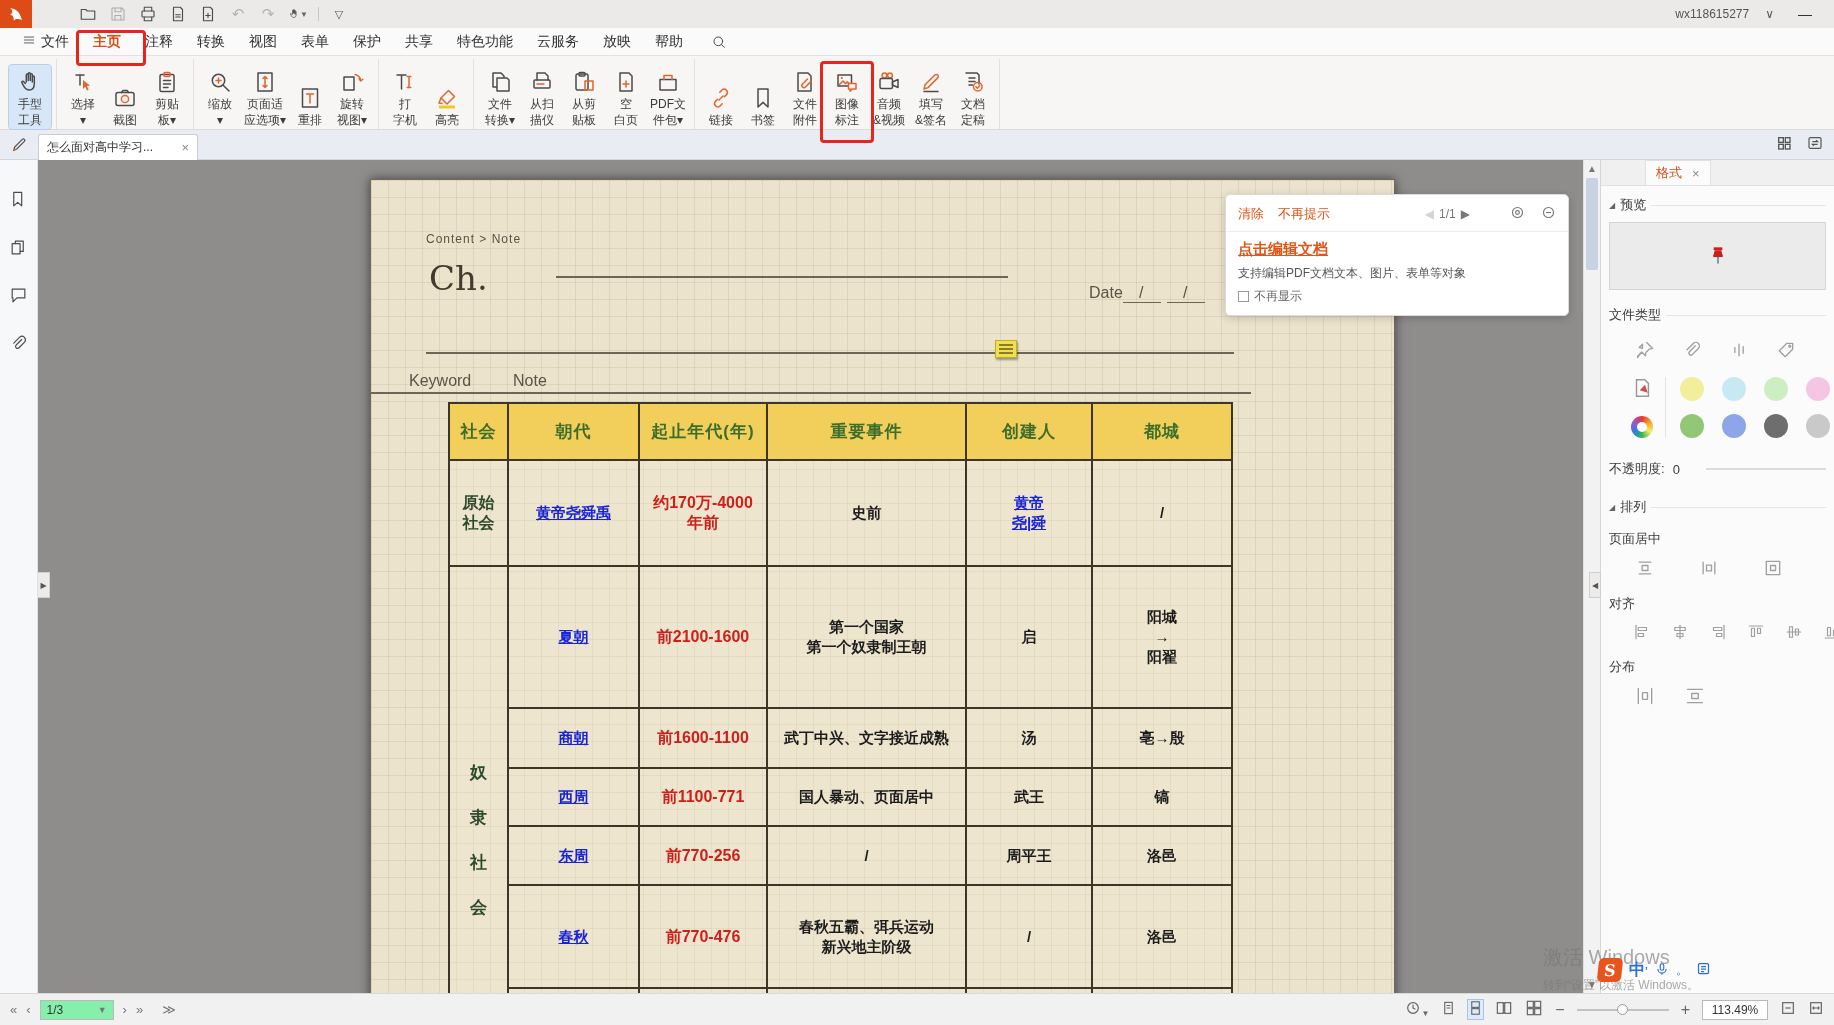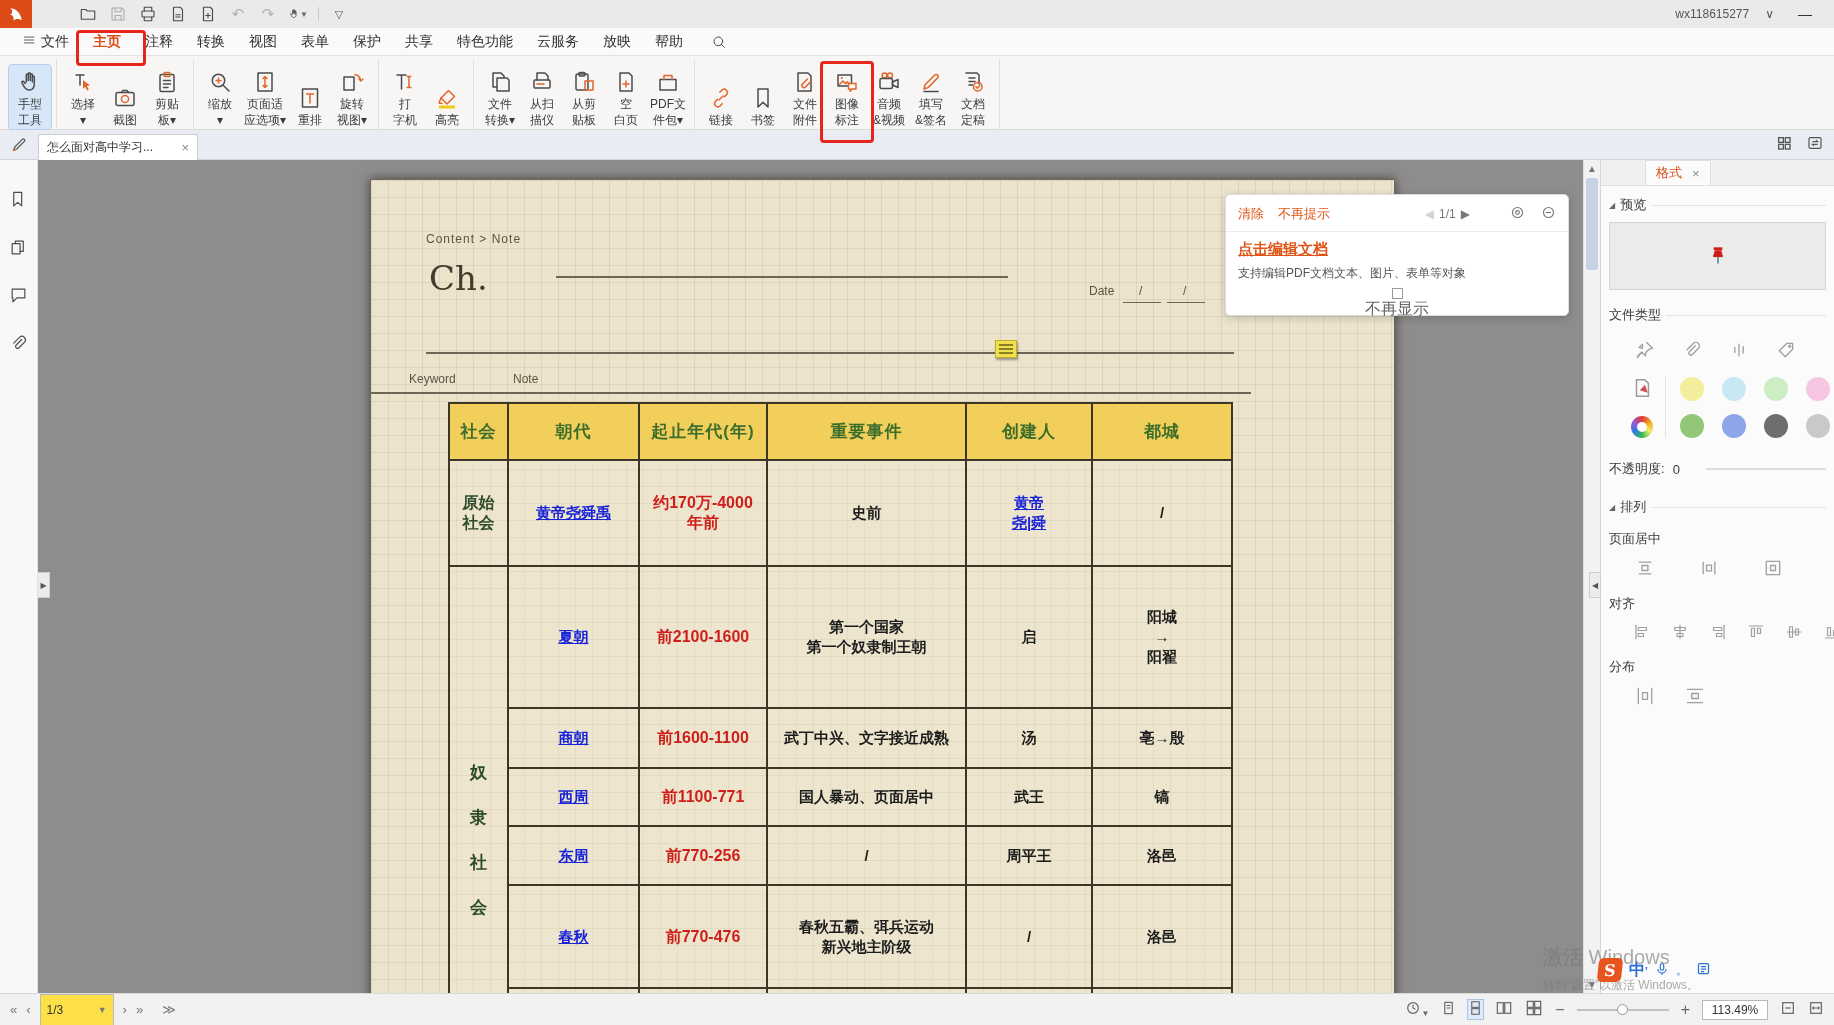--- a/index.html
+++ b/index.html
@@ -48,21 +48,21 @@
   .docarea { flex:1; background:#8e8d8b; position:relative; overflow:hidden; }
 
   .page { position:absolute; left:332px; top:19px; width:1025px; height:1320px; background:#ece3cd; box-shadow:0 0 10px rgba(0,0,0,.55); border:1px solid #6f6a5e;
     background-image:linear-gradient(rgba(150,130,95,.16) 1px, transparent 1px),linear-gradient(90deg, rgba(150,130,95,.16) 1px, transparent 1px);
     background-size:17px 17px; }
   .page .abs { position:absolute; }
   .hline { position:absolute; height:2px; background:#6d6555; }
   .pg-breadcrumb { font-size:12px; color:#5c5344; letter-spacing:1px; }
   .pg-ch { font-family:"DejaVu Serif","Liberation Serif",serif; font-size:34px; color:#433c2e; }
   .pg-title { width:100%; text-align:center; font-family:"DejaVu Serif","Liberation Serif",serif; font-size:46px; font-weight:bold; color:#1d3f71; letter-spacing:10px; text-shadow:1px 1px 0 rgba(29,63,113,.4); }
-  .pg-small { font-size:12px; color:#5c5344; }
+  .pg-small { font-size:16px; color:#5c5344; }
   .sticky-note { width:22px; height:18px; background:#f2df4e; border:1px solid #bfae2c; box-shadow:1px 2px 2px rgba(0,0,0,.35); padding:3px 3px; }
   .sticky-note i { display:block; height:1.5px; background:#8b7f23; margin-bottom:2.5px; }
 
   
   table.hist { border-collapse:collapse; table-layout:fixed; background:rgba(240,231,210,.35); }
   table.hist th, table.hist td { border:2px solid #3d3626; text-align:center; vertical-align:middle; padding:0; }
   table.hist th { background:#f2cf5b; color:#3c6d2b; font-size:17px; font-weight:bold; height:57px; letter-spacing:1px; }
   .cellcol { display:flex; flex-direction:column; justify-content:space-around; align-items:center; height:100%; padding:4px 2px; }
   .cl { font-size:15px; font-weight:bold; color:#1c1c1c; line-height:20px; }
   .cl.link { color:#1823d8; text-decoration:underline; }
@@ -74,21 +74,21 @@
   
   .notif { position:absolute; left:1187px; top:34px; width:344px; height:122px; background:#fff; border:1px solid #dcdcdc; border-radius:5px; box-shadow:0 2px 8px rgba(0,0,0,.18); padding:10px 12px 8px; z-index:30; }
   .notif-row1 { display:flex; align-items:center; gap:14px; font-size:13px; }
   .notif-link { color:#e05518; }
   .notif-pager { margin-left:auto; display:flex; align-items:center; gap:5px; color:#9b9b9b; font-size:12px; }
   .notif-pager .on { color:#777; }
   .notif-gear { margin-left:26px; display:flex; gap:16px; color:#777; }
   .notif-div { height:1px; background:#ececec; margin:8px -12px 8px; }
   .notif-edit { color:#e05518; font-size:15px; text-decoration:underline; font-weight:bold; }
   .notif-desc { margin-top:6px; font-size:12px; color:#555; }
-  .notif-check { margin-top:6px; display:flex; align-items:center; font-size:16px; color:#666;flex-direction:column; }
+  .notif-check { margin-top:6px; display:flex; align-items:center; gap:5px; font-size:12px; color:#666; }
   .cbox { width:11px; height:11px; border:1px solid #999; background:#fff; display:inline-block; }
 
   
   .vscroll { position:absolute; right:0; top:0; bottom:0; width:17px; background:#f2f2f2; border-left:1px solid #e0e0e0; z-index:25; }
   .vscroll .arr { position:absolute; left:0; width:100%; text-align:center; color:#777; font-size:10px; }
   .vscroll .thumb { position:absolute; left:2px; right:2px; top:18px; height:92px; background:#c7d2e2; border-radius:2px; }
   .edge-handle { position:absolute; top:412px; width:12px; height:26px; background:#ecebea; border:1px solid #cfcfcf; display:flex; align-items:center; justify-content:center; font-size:8px; color:#555; z-index:26; }
 
   
   .rightpanel { width:234px; background:#fbfbfb; border-left:1px solid #d6d6d6; position:relative; font-size:12px; }
@@ -111,21 +111,21 @@
   .op-track { flex:1; height:2px; background:#dcdcdc; margin-left:18px; }
   .icnrow { display:flex; margin:10px 0 0 34px; color:#9f9f9f; }
   .icnrow.c3 { gap:44px; }
   .icnrow.c6 { gap:20px; margin-left:32px; }
   .icnrow.c2 { gap:30px; }
   .plabel { margin:14px 8px 0; color:#3a3a3a; font-size:13px; }
 
   
   .statusbar { position:absolute; left:0; right:0; bottom:0; height:32px; background:#f1f1f1; border-top:1px solid #d9d9d9; display:flex; align-items:center; padding:0 10px; z-index:40; }
   .sb-left { display:flex; align-items:center; gap:9px; color:#777; font-size:13px; }
-  .pagebox { width:74px; height:32px; border:1px solid #b9b9b9; background:#fde047; display:flex; align-items:center; justify-content:space-between; padding:9px 6px; font-size:12px; color:#333; }
+  .pagebox { width:74px; height:20px; border:1px solid #b9b9b9; background:#86efac; display:flex; align-items:center; justify-content:space-between; padding:9px 6px; font-size:12px; color:#333; }
   .sb-right { margin-left:auto; display:flex; align-items:center; gap:12px; color:#666; }
   .zoombox { width:66px; height:20px; border:1px solid #b9b9b9; background:#fff; display:flex; align-items:center; justify-content:center; font-size:12px; color:#333; }
   .sb-track { width:92px; height:2px; background:#c2c2c2; position:relative; }
   .sb-track .knob { position:absolute; top:-5px; left:40px; width:11px; height:11px; border-radius:50%; background:#fdfdfd; border:1px solid #9a9a9a; }
   .layicon.sel { outline:1px solid #a9c4e4; background:#ddeafa; }
 
   
   .watermark { position:absolute; left:1543px; top:944px; z-index:60; color:rgba(118,118,118,.62); pointer-events:none; }
   .watermark .w1 { font-size:20px; }
   .watermark .w2 { font-size:12px; margin-top:6px; }

